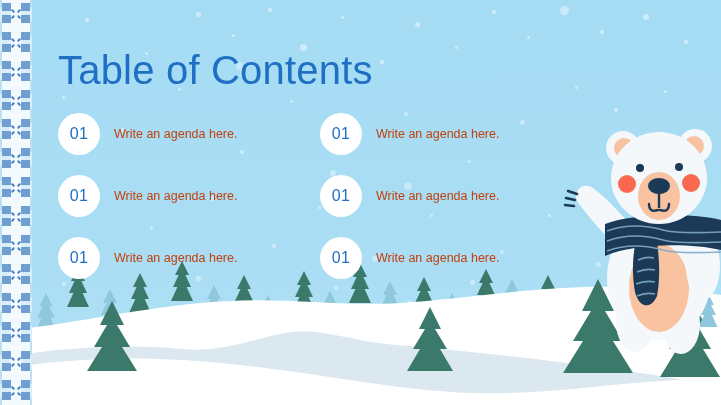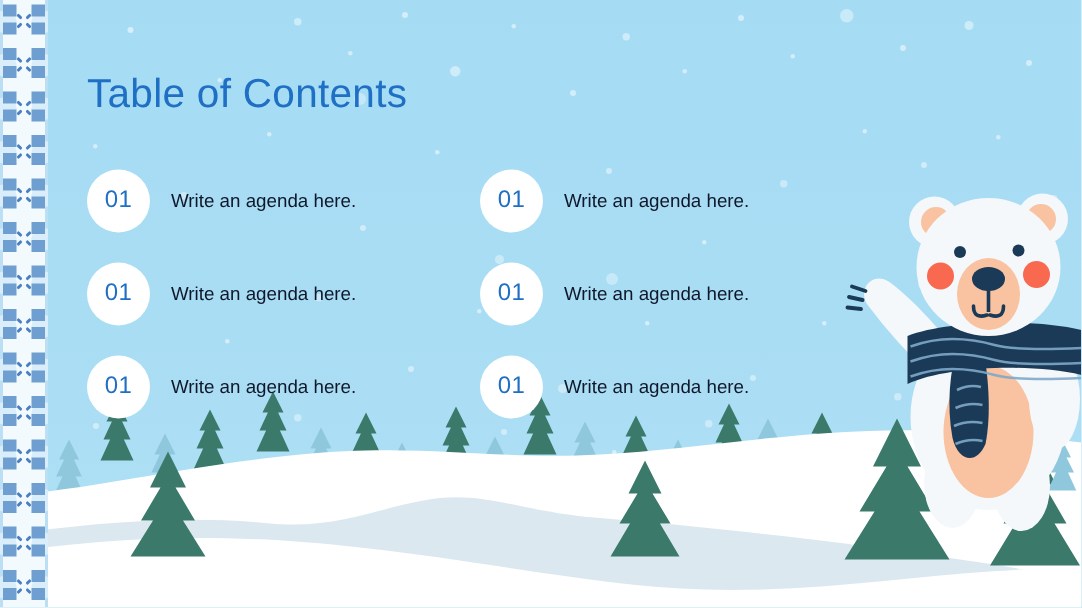--- a/index.html
+++ b/index.html
@@ -110,21 +110,21 @@
     height: 260px;
     z-index: 12;
   }
   .bear svg { display: block; }
 
   
   .title {
     position: absolute;
     left: 58px;
     top: 47px;
-    font-size: 27px;
+    font-size: 40px;
     line-height: 1.15;
     color: #1f6fc4;
     letter-spacing: 0.2px;
     z-index: 20;
     white-space: nowrap;
   }
 
   
   .agenda {
     position: absolute;
@@ -149,21 +149,21 @@
     background: #ffffff;
     color: #1f6fc4;
     font-size: 16px;
     display: flex;
     align-items: center;
     justify-content: center;
     letter-spacing: 0.3px;
   }
   .item-text {
     font-size: 12.5px;
-    color: #0f172a;
+    color: #c2410c;
     white-space: nowrap;
   }
 </style>
 </head>
 <body>
 
 <div id="slide">
 
   <div class="sky"></div>
 

